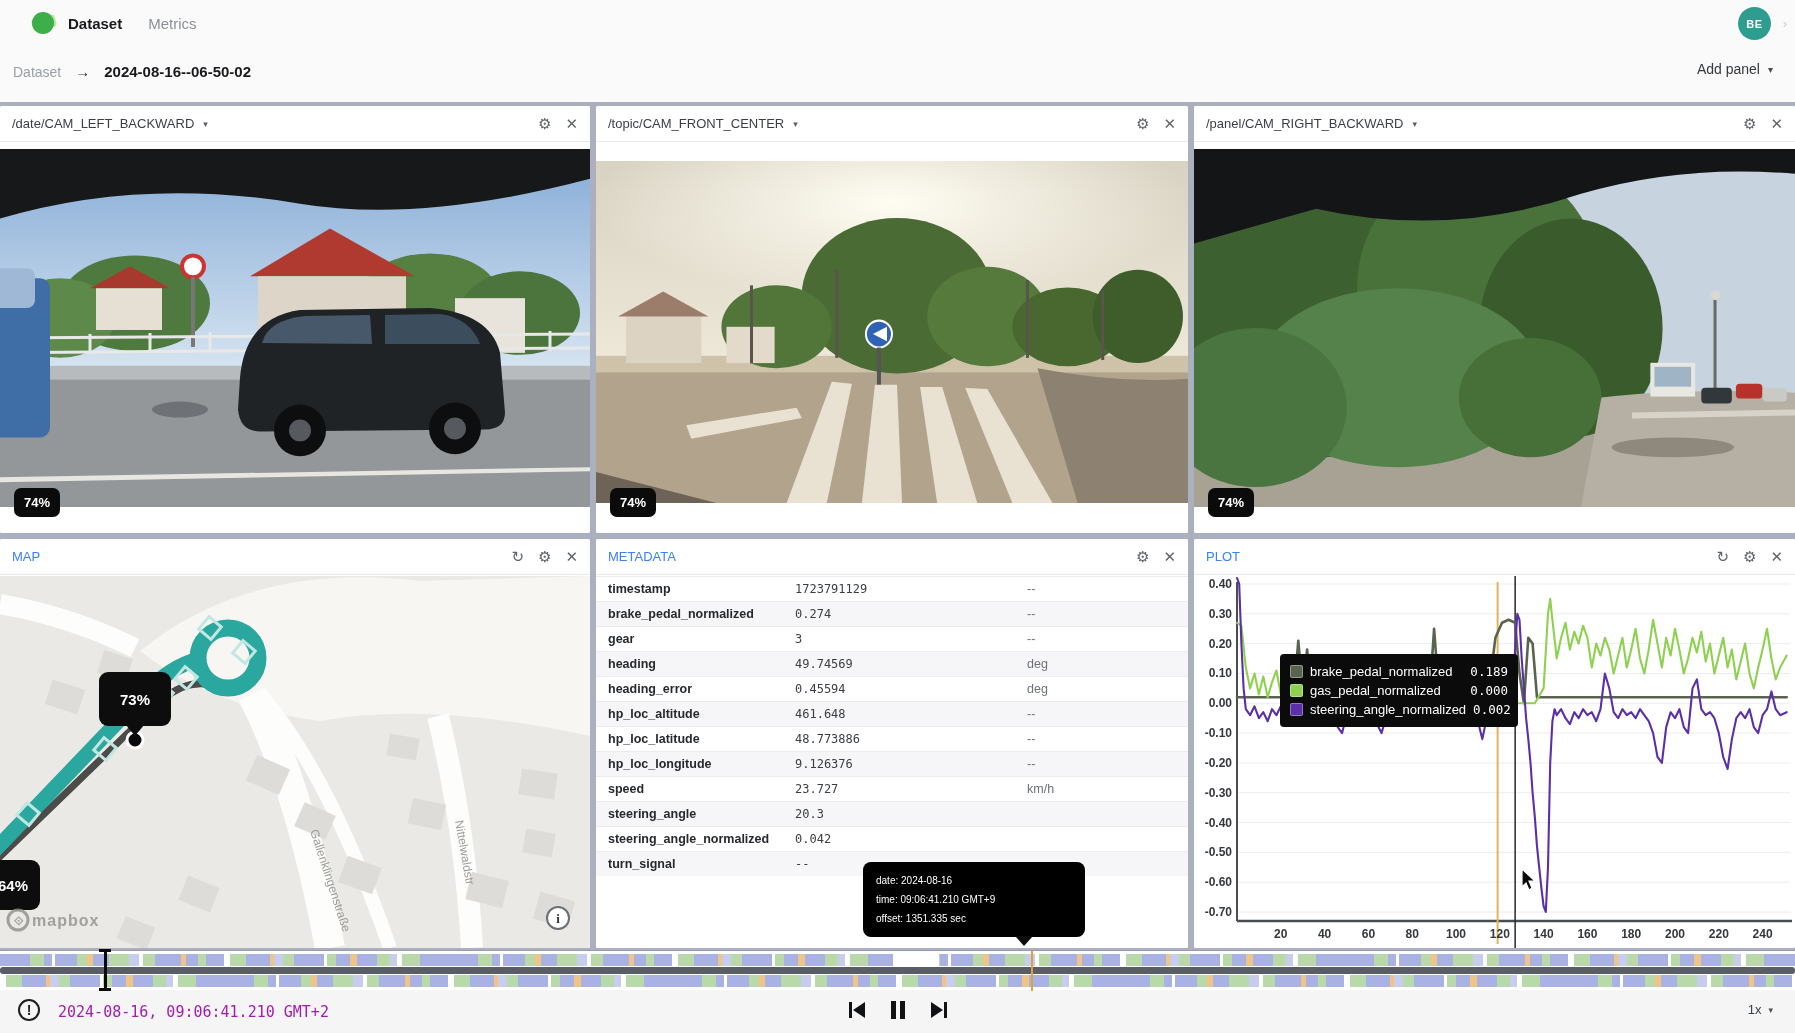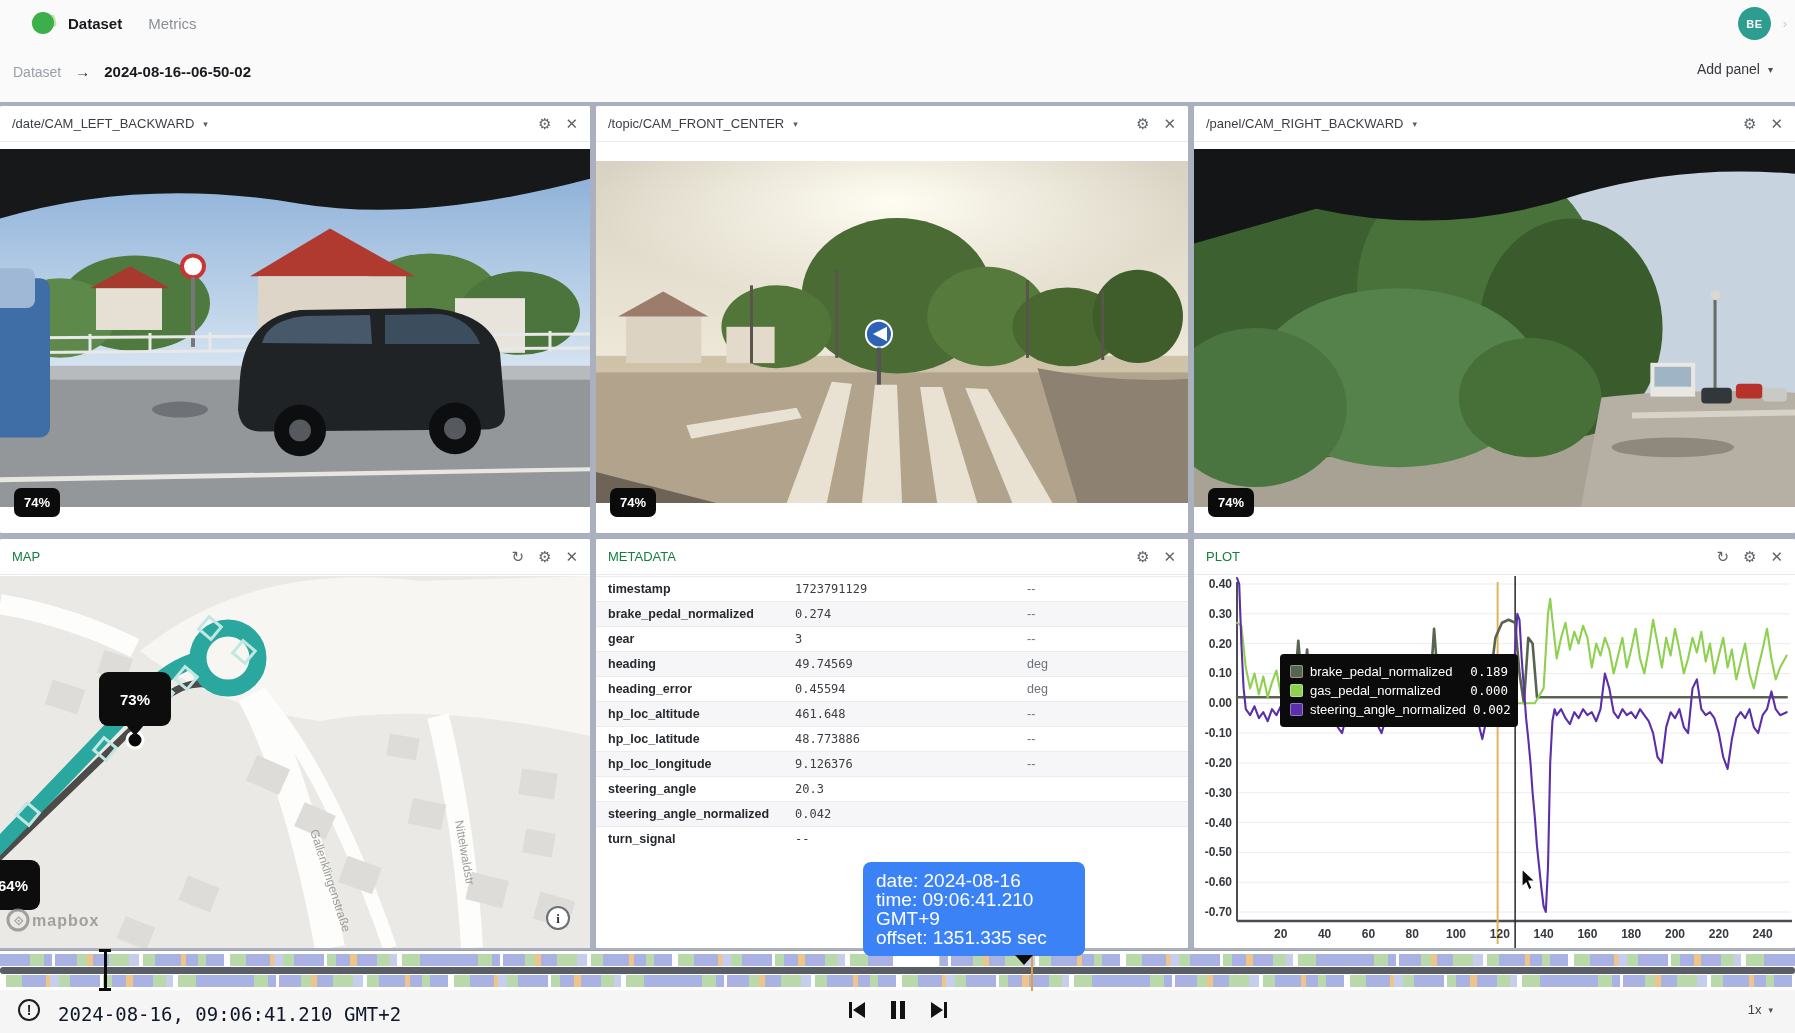--- a/index.html
+++ b/index.html
@@ -28,21 +28,21 @@
   .add-panel { position:absolute; right:22px; top:15px; font-size:14px; color:#35393d;
     display:flex; align-items:center; gap:8px; cursor:pointer; }
   .add-panel .caret { font-size:10px; color:#4a4e53; }
 
   
   .grid-bg { position:absolute; left:0; top:102px; width:1795px; height:848px; background:#aab0bd; }
   .panel { position:absolute; background:#fff; border-radius:2px; overflow:hidden; }
   .p-head { height:36px; background:#fff; border-bottom:1px solid #e7e9ec; display:flex;
     align-items:center; padding:0 12px; position:relative; z-index:5; }
   .p-title { font-size:13px; color:#3b3f44; font-weight:500; }
-  .p-title.upper { color:#15803d; }
+  .p-title.upper { color:#3b82f6; }
   .p-caret { font-size:9px; color:#5a5e63; margin-left:9px; }
   .p-icons { margin-left:auto; display:flex; align-items:center; gap:14px; }
   .p-ic { font-size:15px; color:#5f6469; cursor:pointer; line-height:1; }
   .p-body { position:absolute; left:0; right:0; top:37px; bottom:0; background:#fff; }
 
   .cam-img { position:absolute; left:0; right:0; top:6px; bottom:26px; }
   .cam-img svg { width:100%; height:100%; display:block; }
   .pct-badge { position:absolute; left:14px; bottom:16px; background:#0b0b0b; color:#fff;
     font-size:13px; font-weight:700; padding:7px 10px; border-radius:7px; z-index:4; }
 
@@ -77,30 +77,30 @@
   .tl-ibeam::before { content:""; position:absolute; left:6px; top:0; width:2.5px; height:42px; background:#0a0a0a; }
   .tl-ibeam::after { content:""; position:absolute; left:1px; top:0; width:12px; height:3px; background:#0a0a0a;
     box-shadow:0 39px 0 #0a0a0a; }
   .tl-playhead { position:absolute; top:0; width:2px; height:40px; z-index:3; }
 
   
   .transport { position:absolute; left:0; top:990px; width:1795px; height:43px; background:#f5f5f5; }
   .warn-ic { position:absolute; left:18px; top:9px; width:22px; height:22px; border:2px solid #1c1e21;
     border-radius:50%; color:#1c1e21; font-weight:700; font-size:14px; text-align:center; line-height:19px; }
   .t-stamp { position:absolute; left:58px; top:13px; font-family:"DejaVu Sans Mono", monospace;
-    font-size:19px; color:#0f172a; }
+    font-size:15px; color:#a21caf; }
   .t-controls { position:absolute; left:0; right:0; top:8px; display:flex; justify-content:center; gap:14px; }
   .t-btn { width:26px; height:24px; cursor:pointer; display:flex; align-items:center; justify-content:center; }
   .t-speed { position:absolute; right:22px; top:12px; font-size:13px; color:#3a3e43; display:flex;
     align-items:center; gap:7px; cursor:pointer; }
   .t-speed .caret { font-size:9px; color:#4a4e53; }
 
   
-  .hover-tip { position:absolute; left:863px; top:862px; width:222px; background:#3b82f6; color:#fff;
-    border-radius:8px; padding:9px 13px; font-size:19px; line-height:19px; z-index:20; }
+  .hover-tip { position:absolute; left:863px; top:862px; width:222px; background:#000000; color:#fff;
+    border-radius:8px; padding:9px 13px; font-size:10px; line-height:19px; z-index:20; }
   .hover-tip::after { content:""; position:absolute; left:152px; bottom:-9px; border-left:9px solid transparent;
     border-right:9px solid transparent; border-top:10px solid #0d0d0d; }
 
   
   .map-attr { user-select:none; }
 </style>
 </head>
 <body>
 
 <div id="app">
@@ -409,20 +409,25 @@
             <div class="c-prop">hp_loc_latitude</div>
             <div class="c-val">48.773886</div>
             <div class="c-unit">--</div>
           </div>
           <div class="mrow">
             <div class="c-prop">hp_loc_longitude</div>
             <div class="c-val">9.126376</div>
             <div class="c-unit">--</div>
           </div>
           <div class="mrow">
+            <div class="c-prop">speed</div>
+            <div class="c-val">23.727</div>
+            <div class="c-unit">km/h</div>
+          </div>
+          <div class="mrow">
             <div class="c-prop">steering_angle</div>
             <div class="c-val">20.3</div>
             <div class="c-unit"></div>
           </div>
           <div class="mrow">
             <div class="c-prop">steering_angle_normalized</div>
             <div class="c-val">0.042</div>
             <div class="c-unit"></div>
           </div>
           <div class="mrow">

